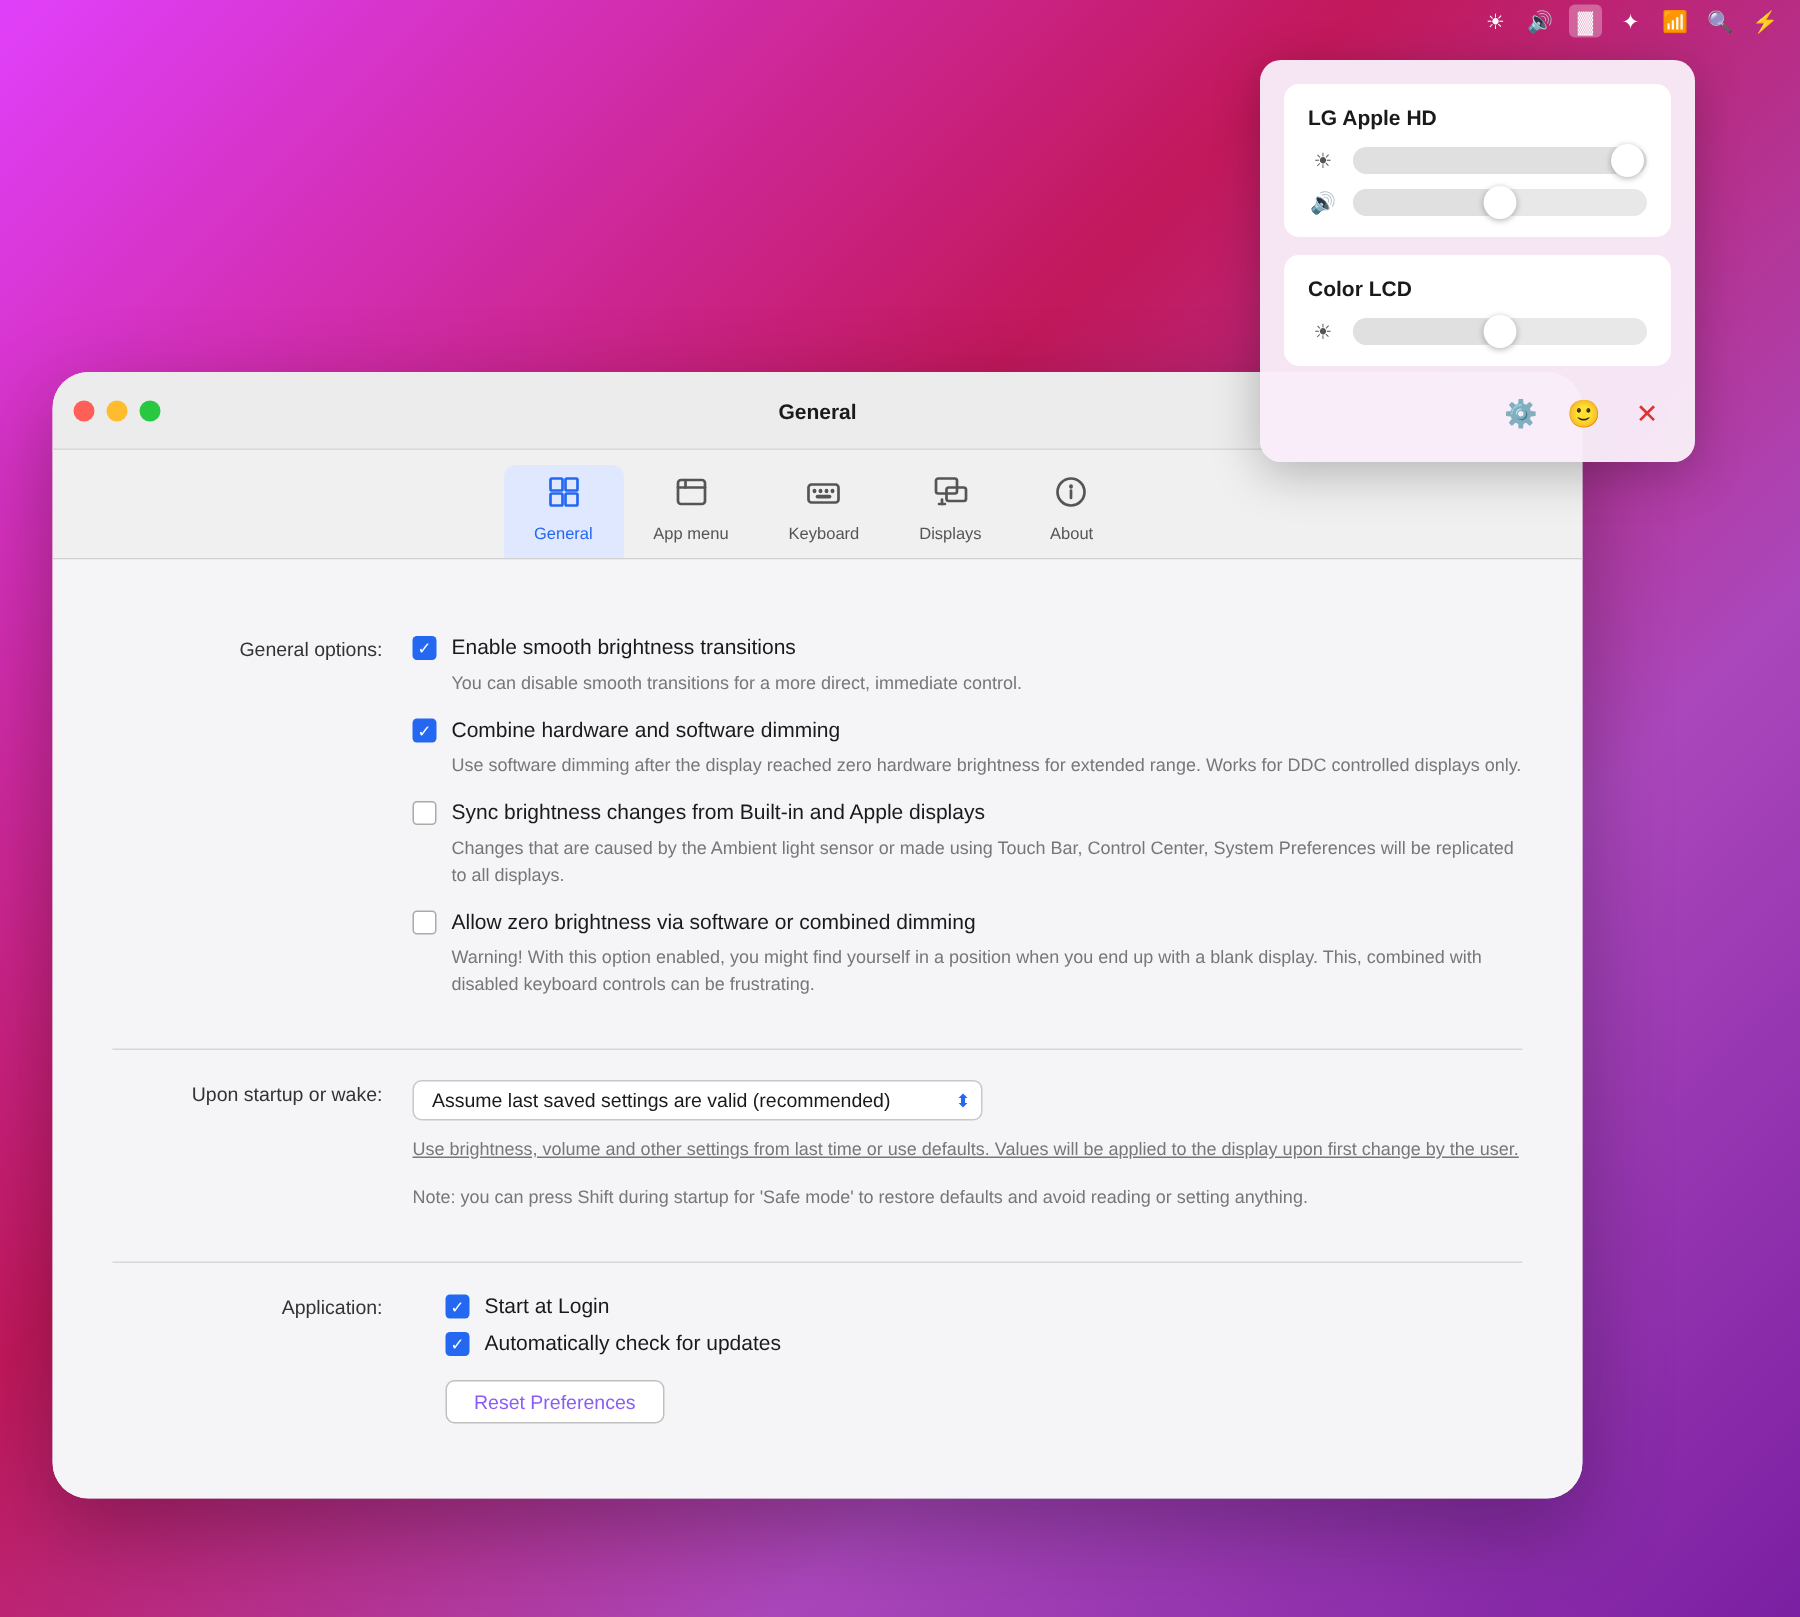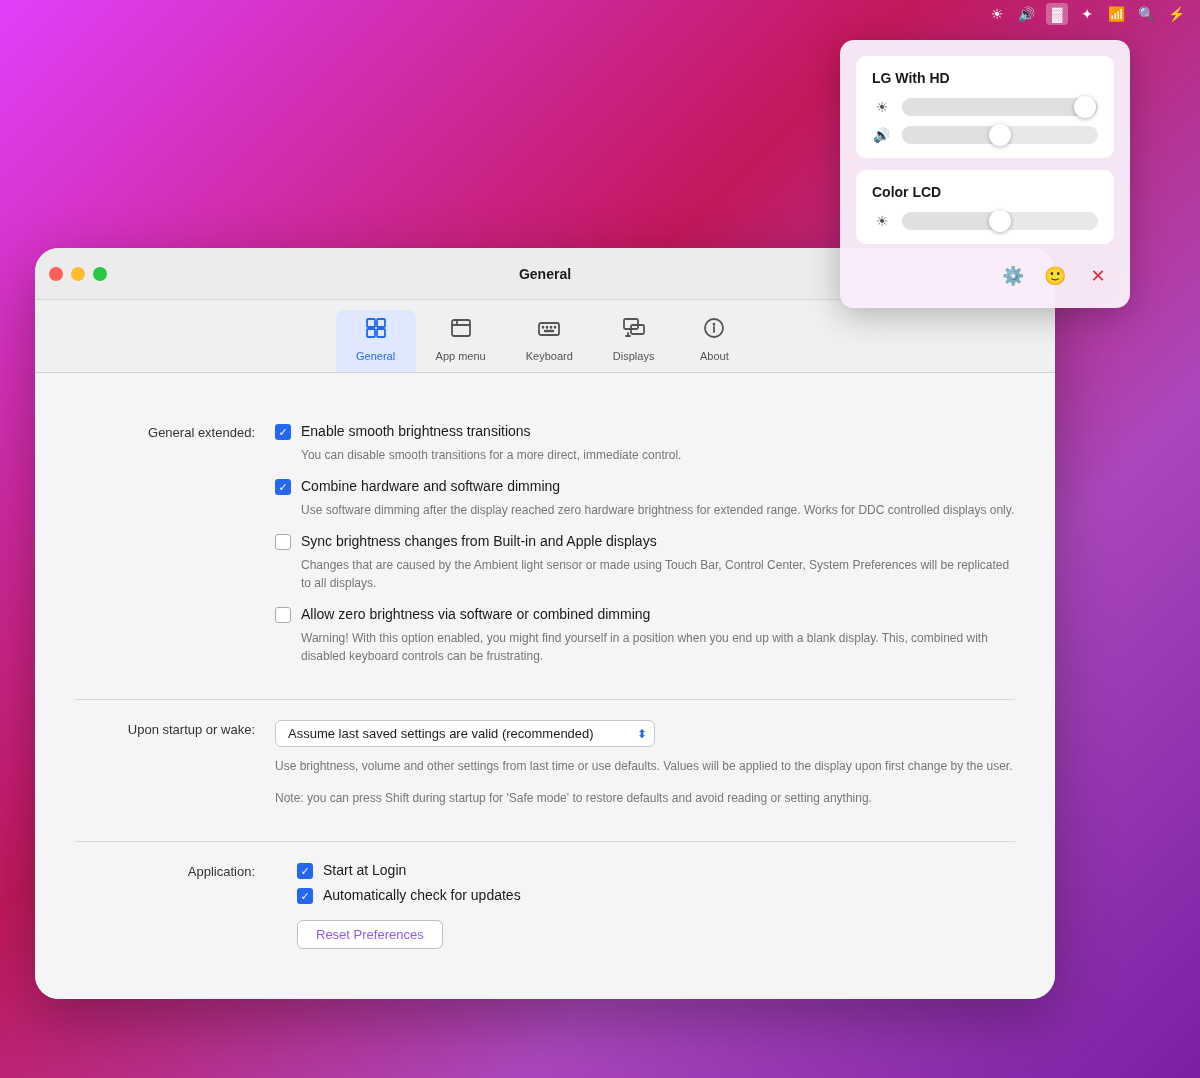--- a/index.html
+++ b/index.html
@@ -374,21 +374,21 @@
   <div class="menubar-icon active">▓</div>
   <div class="menubar-icon">✦</div>
   <div class="menubar-icon">📶</div>
   <div class="menubar-icon">🔍</div>
   <div class="menubar-icon">⚡</div>
 </div>
 
 <div class="display-popover">
 
   <div class="display-section">
-    <div class="display-section-title">LG With HD</div>
+    <div class="display-section-title">LG Apple HD</div>
     <div class="slider-row">
       <div class="slider-icon">☀</div>
       <div class="slider-track">
         <div class="slider-fill" style="width: 93%;"></div>
         <div class="slider-thumb" style="right: 2px;"></div>
       </div>
     </div>
     <div class="slider-row">
       <div class="slider-icon">🔊</div>
       <div class="slider-track">
@@ -481,21 +481,21 @@
           <line x1="12" y1="11" x2="12" y2="16"></line>
         </svg>
       </span>
       <span class="tab-label">About</span>
     </div>
   </div>
 
   <div class="content-area">
 
     <div class="settings-row">
-      <div class="row-label">General extended:</div>
+      <div class="row-label">General options:</div>
       <div class="row-content">
 
         <div class="checkbox-option">
           <div class="checkbox-checked">✓</div>
           <span class="option-label">Enable smooth brightness transitions</span>
         </div>
         <div class="option-desc">You can disable smooth transitions for a more direct, immediate control.</div>
 
         <div class="checkbox-option">
           <div class="checkbox-checked">✓</div>
@@ -526,21 +526,21 @@
       <div class="row-content">
         <div class="startup-select">
           <div class="select-wrapper">
             <select class="select-dropdown">
               <option>Assume last saved settings are valid (recommended)</option>
               <option>Re-apply last saved settings</option>
               <option>Read current display settings</option>
             </select>
           </div>
         </div>
-        <div class="option-desc" style="margin-left:0;">Use brightness, volume and other settings from last time or use defaults. Values will be
+        <div class="option-desc" style="margin-left:0;text-decoration:underline;">Use brightness, volume and other settings from last time or use defaults. Values will be
 applied to the display upon first change by the user.</div>
         <div class="option-desc" style="margin-left:0; margin-top: 8px;">Note: you can press Shift during startup for 'Safe mode' to restore defaults and avoid
 reading or setting anything.</div>
       </div>
     </div>
 
     <div class="settings-row">
       <div class="row-label">Application:</div>
       <div class="row-content">
 

